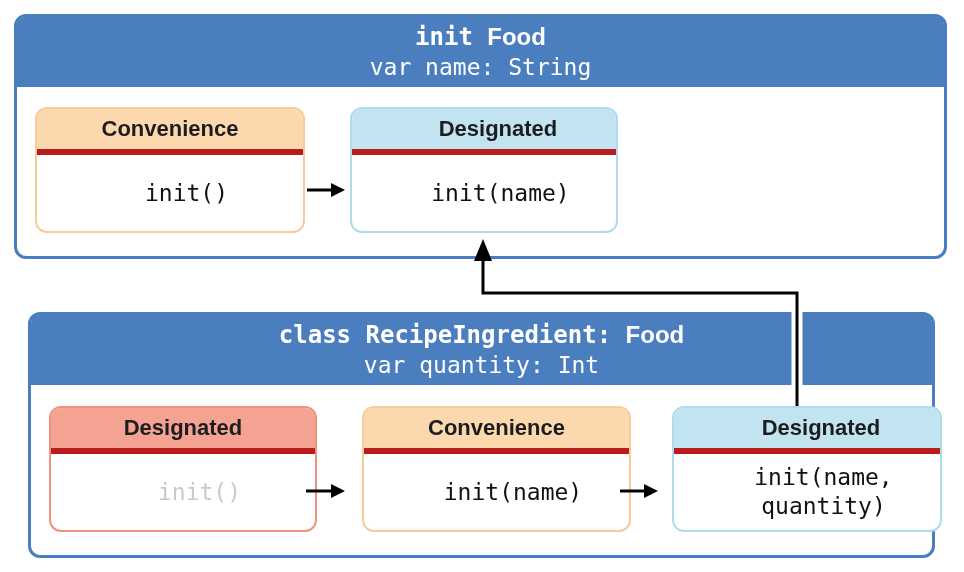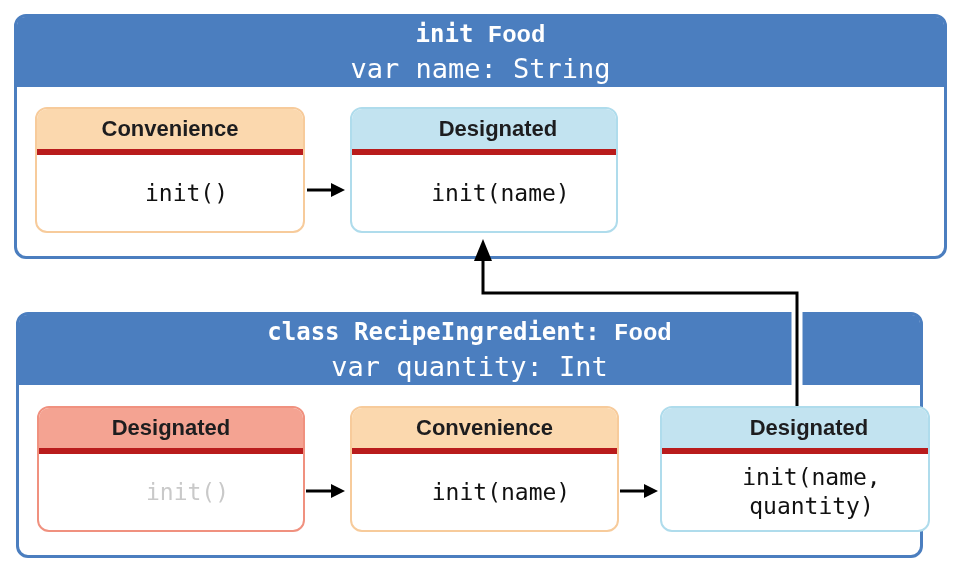--- a/index.html
+++ b/index.html
@@ -12,22 +12,22 @@
     border:3px solid var(--frame-blue,#4b7ebf);border-radius:12px;
   }
   .frame-header{
     position:absolute;left:0;top:0;right:0;height:70px;
     background:var(--frame-blue,#4b7ebf);border-radius:8px 8px 0 0;
     display:flex;flex-direction:column;align-items:center;justify-content:center;
     color:#ffffff;gap:1px;
   }
   .title-line{font-size:24px;font-weight:bold;line-height:1.25;white-space:pre;}
   .kw{font-family:"DejaVu Sans Mono",monospace;font-weight:bold;white-space:pre;}
-  .cls{font-family:Liberation Mono, monospace;font-weight:bold;}
-  .subtitle{font-family:"DejaVu Sans Mono",monospace;font-size:27px;line-height:1.25;white-space:pre;}
+  .cls{font-family:Liberation Sans, sans-serif;font-weight:bold;}
+  .subtitle{font-family:"DejaVu Sans Mono",monospace;font-size:23px;line-height:1.25;white-space:pre;}
   .card{
     position:absolute;box-sizing:border-box;border-radius:12px;border:2px solid;
     overflow:hidden;background:#ffffff;display:flex;flex-direction:column;
   }
   .card-header{
     height:40px;flex:0 0 40px;display:flex;align-items:center;justify-content:center;
     font-weight:bold;font-size:22px;color:var(--card-title-text,#1d1d1f);
     border-bottom:6px solid #b91c1c;
   }
   .card-body{
@@ -67,21 +67,21 @@
     </div>
 
     <div class="card designated" style="left:333px;top:90px;width:268px;height:126px;">
       <div class="card-header">Designated</div>
       <div class="card-body">
         <div>init(name)</div>
       </div>
     </div>
   </section>
 
-  <section class="frame" style="left:16px;top:312px;width:907px;height:246px;">
+  <section class="frame" style="left:28px;top:312px;width:907px;height:246px;">
     <header class="frame-header">
       <div class="title-line"><span class="kw">class RecipeIngredient: </span><span class="cls">Food</span></div>
       <div class="subtitle">var quantity: Int</div>
     </header>
 
     <div class="card inherited" style="left:18px;top:91px;width:268px;height:126px;">
       <div class="card-header">Designated</div>
       <div class="card-body">
         <div>init()</div>
       </div>

